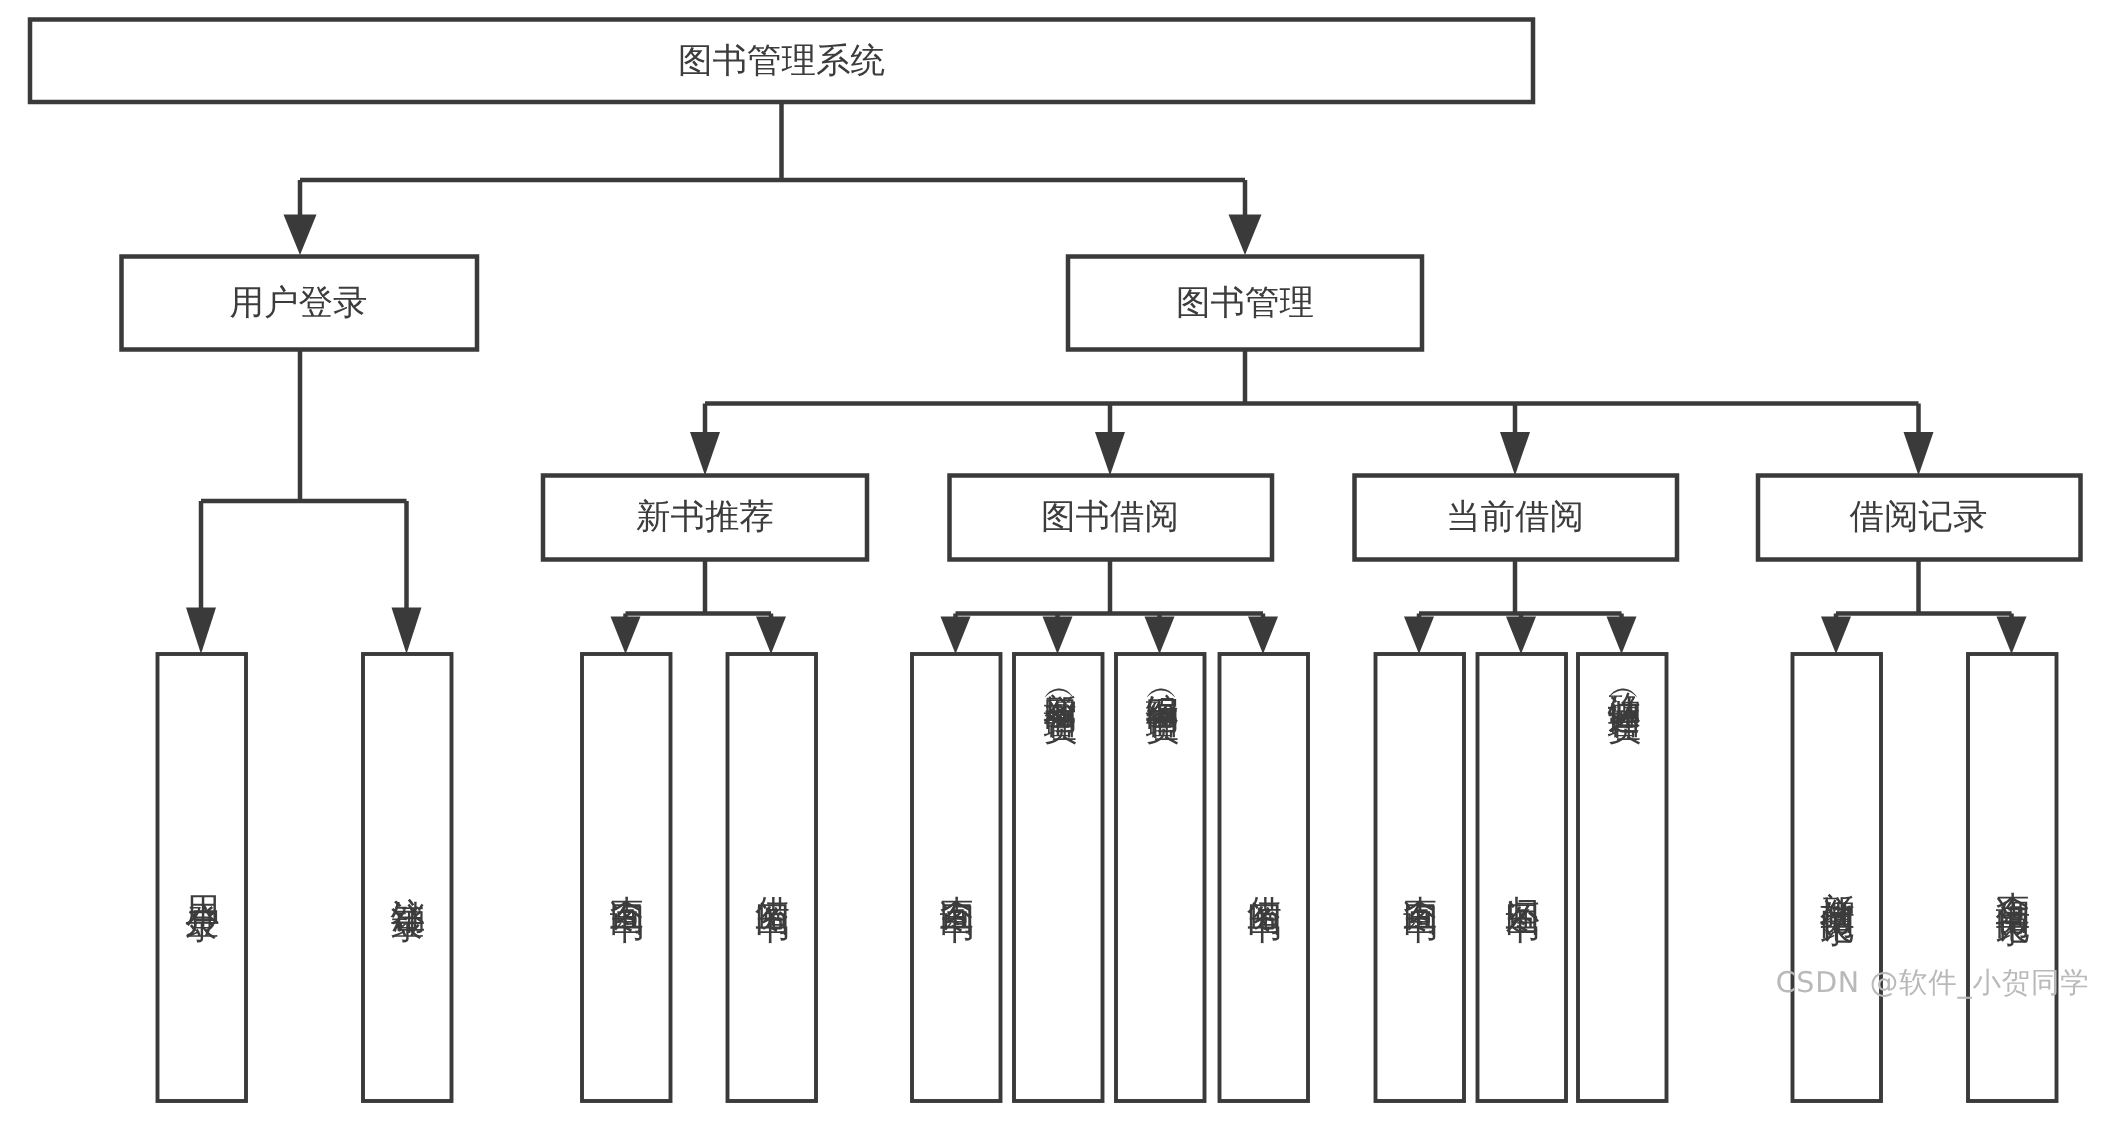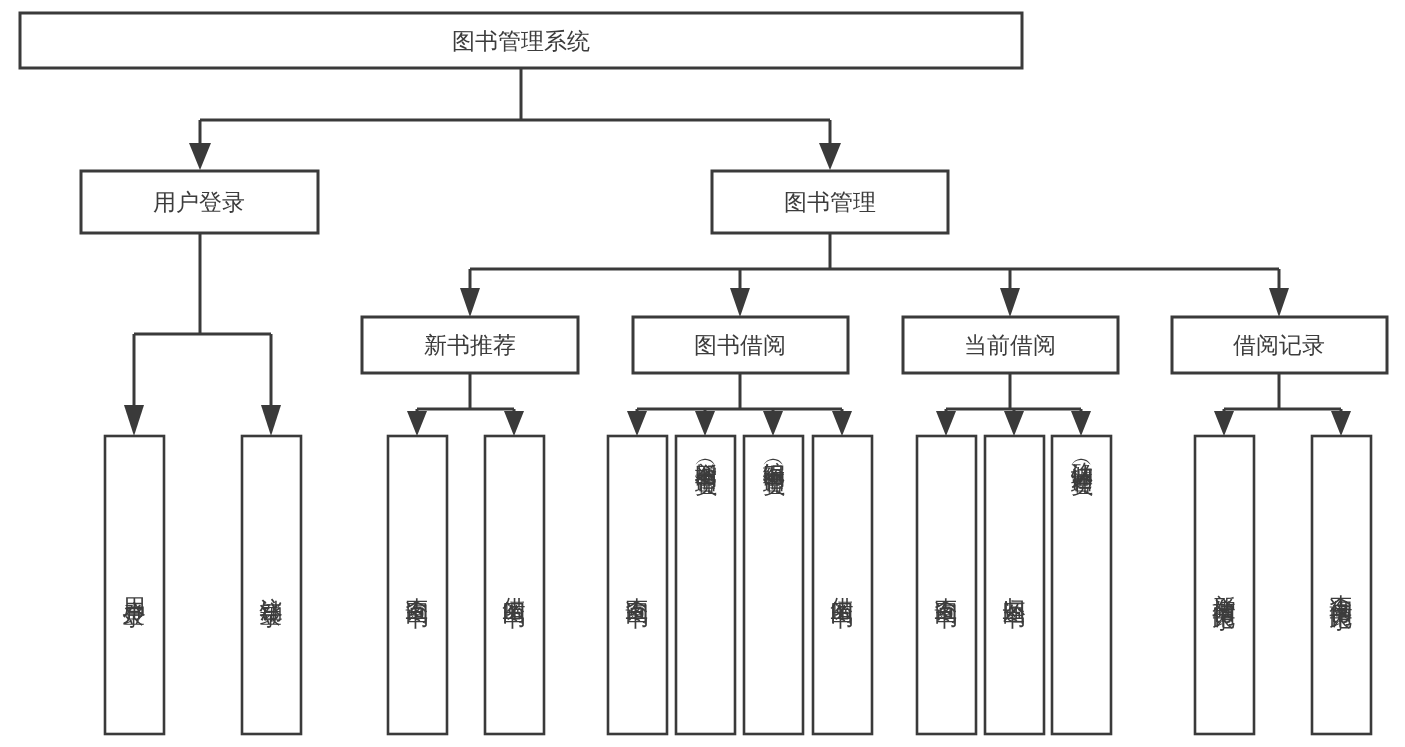--- a/index.html
+++ b/index.html
@@ -234,14 +234,15 @@
     <span class="vlabel small">确认归还（管理员）</span>
   </div>
 
   <div class="vlabel-wrap" style="left:1195px; top:436px; width:59px; height:298px;">
     <span class="vlabel">新增借阅记录</span>
   </div>
   <div class="vlabel-wrap" style="left:1312px; top:436px; width:59px; height:298px;">
     <span class="vlabel">查询借阅记录</span>
   </div>
 
+  <div class="watermark">CSDN @软件_小贺同学</div>
 
 </div>
 
 </body></html>

